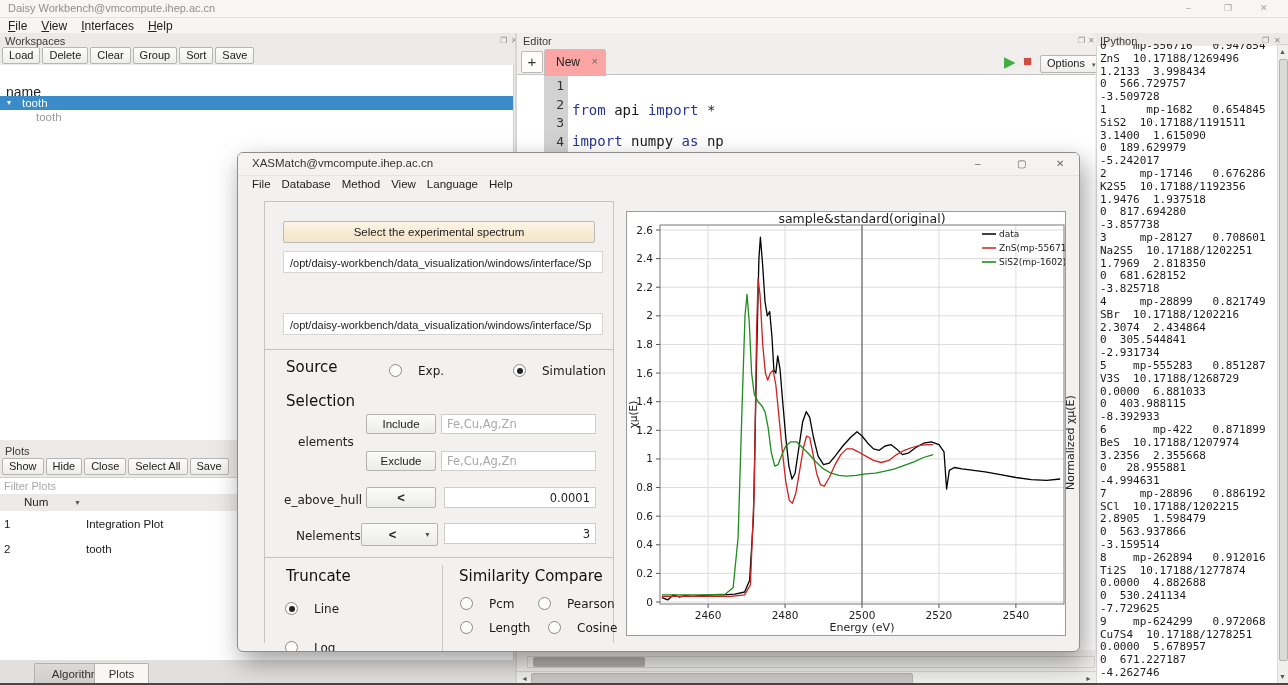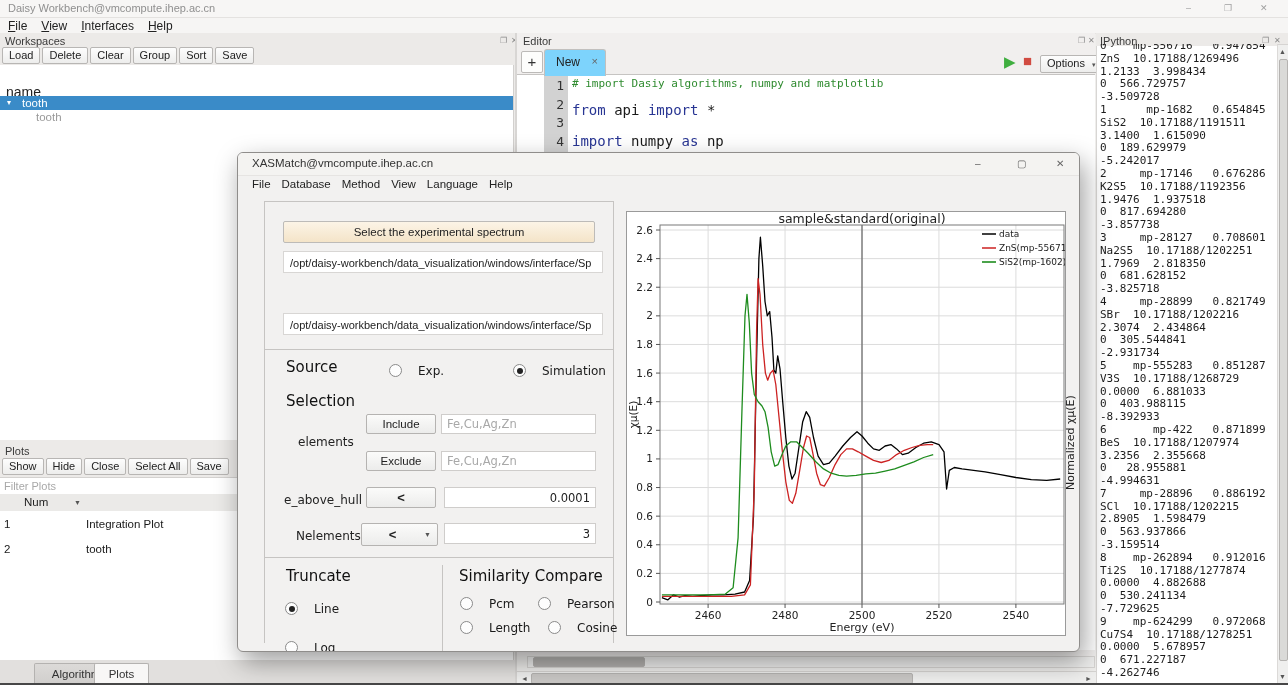--- a/index.html
+++ b/index.html
@@ -35,21 +35,21 @@
   .plot-name{position:absolute;left:86px}
   
   .btab{position:absolute;height:20px;font-size:11.5px;line-height:20px;text-align:center;color:#333;
         border:1px solid #b4b2b0;border-bottom:none;border-radius:2px 2px 0 0;background:linear-gradient(#dcdad8,#d0cecc)}
   .btab.active{background:#f8f7f6}
   
   .sb-track{position:absolute;background:#efefee;border:1px solid #d6d4d2}
   .sb-thumb{position:absolute;background:#c9c7c5;border:1px solid #b5b3b1;border-radius:2px}
   .sb-arrow{position:absolute;font-size:7px;color:#555;line-height:9px}
   
-  .tab-new{position:absolute;left:544px;top:49px;width:60px;height:26px;background:#7dd3fc;border:1px solid #c2c0be;border-bottom:none;border-radius:3px 3px 0 0;z-index:2}
+  .tab-new{position:absolute;left:544px;top:49px;width:60px;height:26px;background:#fca5a5;border:1px solid #c2c0be;border-bottom:none;border-radius:3px 3px 0 0;z-index:2}
   .gutter{position:absolute;left:544px;top:75px;width:24px;height:575px;background:#d2d2d2}
   .gut-num{position:absolute;right:4px;width:18px;text-align:right;font:13px/18.6px "DejaVu Sans Mono",monospace;color:#333;height:18.6px}
   .code-line{position:absolute;left:0;height:18.6px;line-height:18.6px;font:14px "DejaVu Sans Mono",monospace;white-space:pre}
   .code-line.small{font-size:11px}
   .c-comment{color:#2f8b2f}
   .c-kw{color:#283593}
   .c-plain{color:#1a1a1a}
   
   .ip-line{white-space:pre;font:11px/12.8px "DejaVu Sans Mono",monospace;color:#1c1c1c}
   
@@ -174,21 +174,20 @@
   </button>
 
   <div class="abs" style="left:517px;top:75px;width:578px;height:575px;background:#fff"></div>
   <div class="gutter">
       <div class="gut-num" style="top: 2px;">1</div>
       <div class="gut-num" style="top: 20.6px;">2</div>
       <div class="gut-num" style="top: 39.2px;">3</div>
       <div class="gut-num" style="top: 57.8px;">4</div>
     </div>
   <div class="abs" style="left:572px;top:75px;width:500px;height:80px">
-      <div class="code-line small" style="top: 2px;"><span class="c-comment"># import Dasiy algorithms, numpy and matplotlib</span></div>
       <div class="code-line" style="top: 27px;"><span class="c-kw">from</span><span class="c-plain"> api </span><span class="c-kw">import</span><span class="c-plain"> *</span></div>
       <div class="code-line" style="top: 57.8px;"><span class="c-kw">import</span><span class="c-plain"> numpy </span><span class="c-kw">as</span><span class="c-plain"> np</span></div>
     </div>
 
   <div class="sb-track" style="left:527px;top:656px;width:566px;height:10px">
     <div class="sb-thumb" style="left:5px;top:0px;width:110px;height:8px;background:#b3b1af"></div>
   </div>
 
   <div class="sb-track" style="left:516px;top:671px;width:579px;height:12px">
     <span class="sb-arrow" style="left:4px;top:2px">◄</span>

